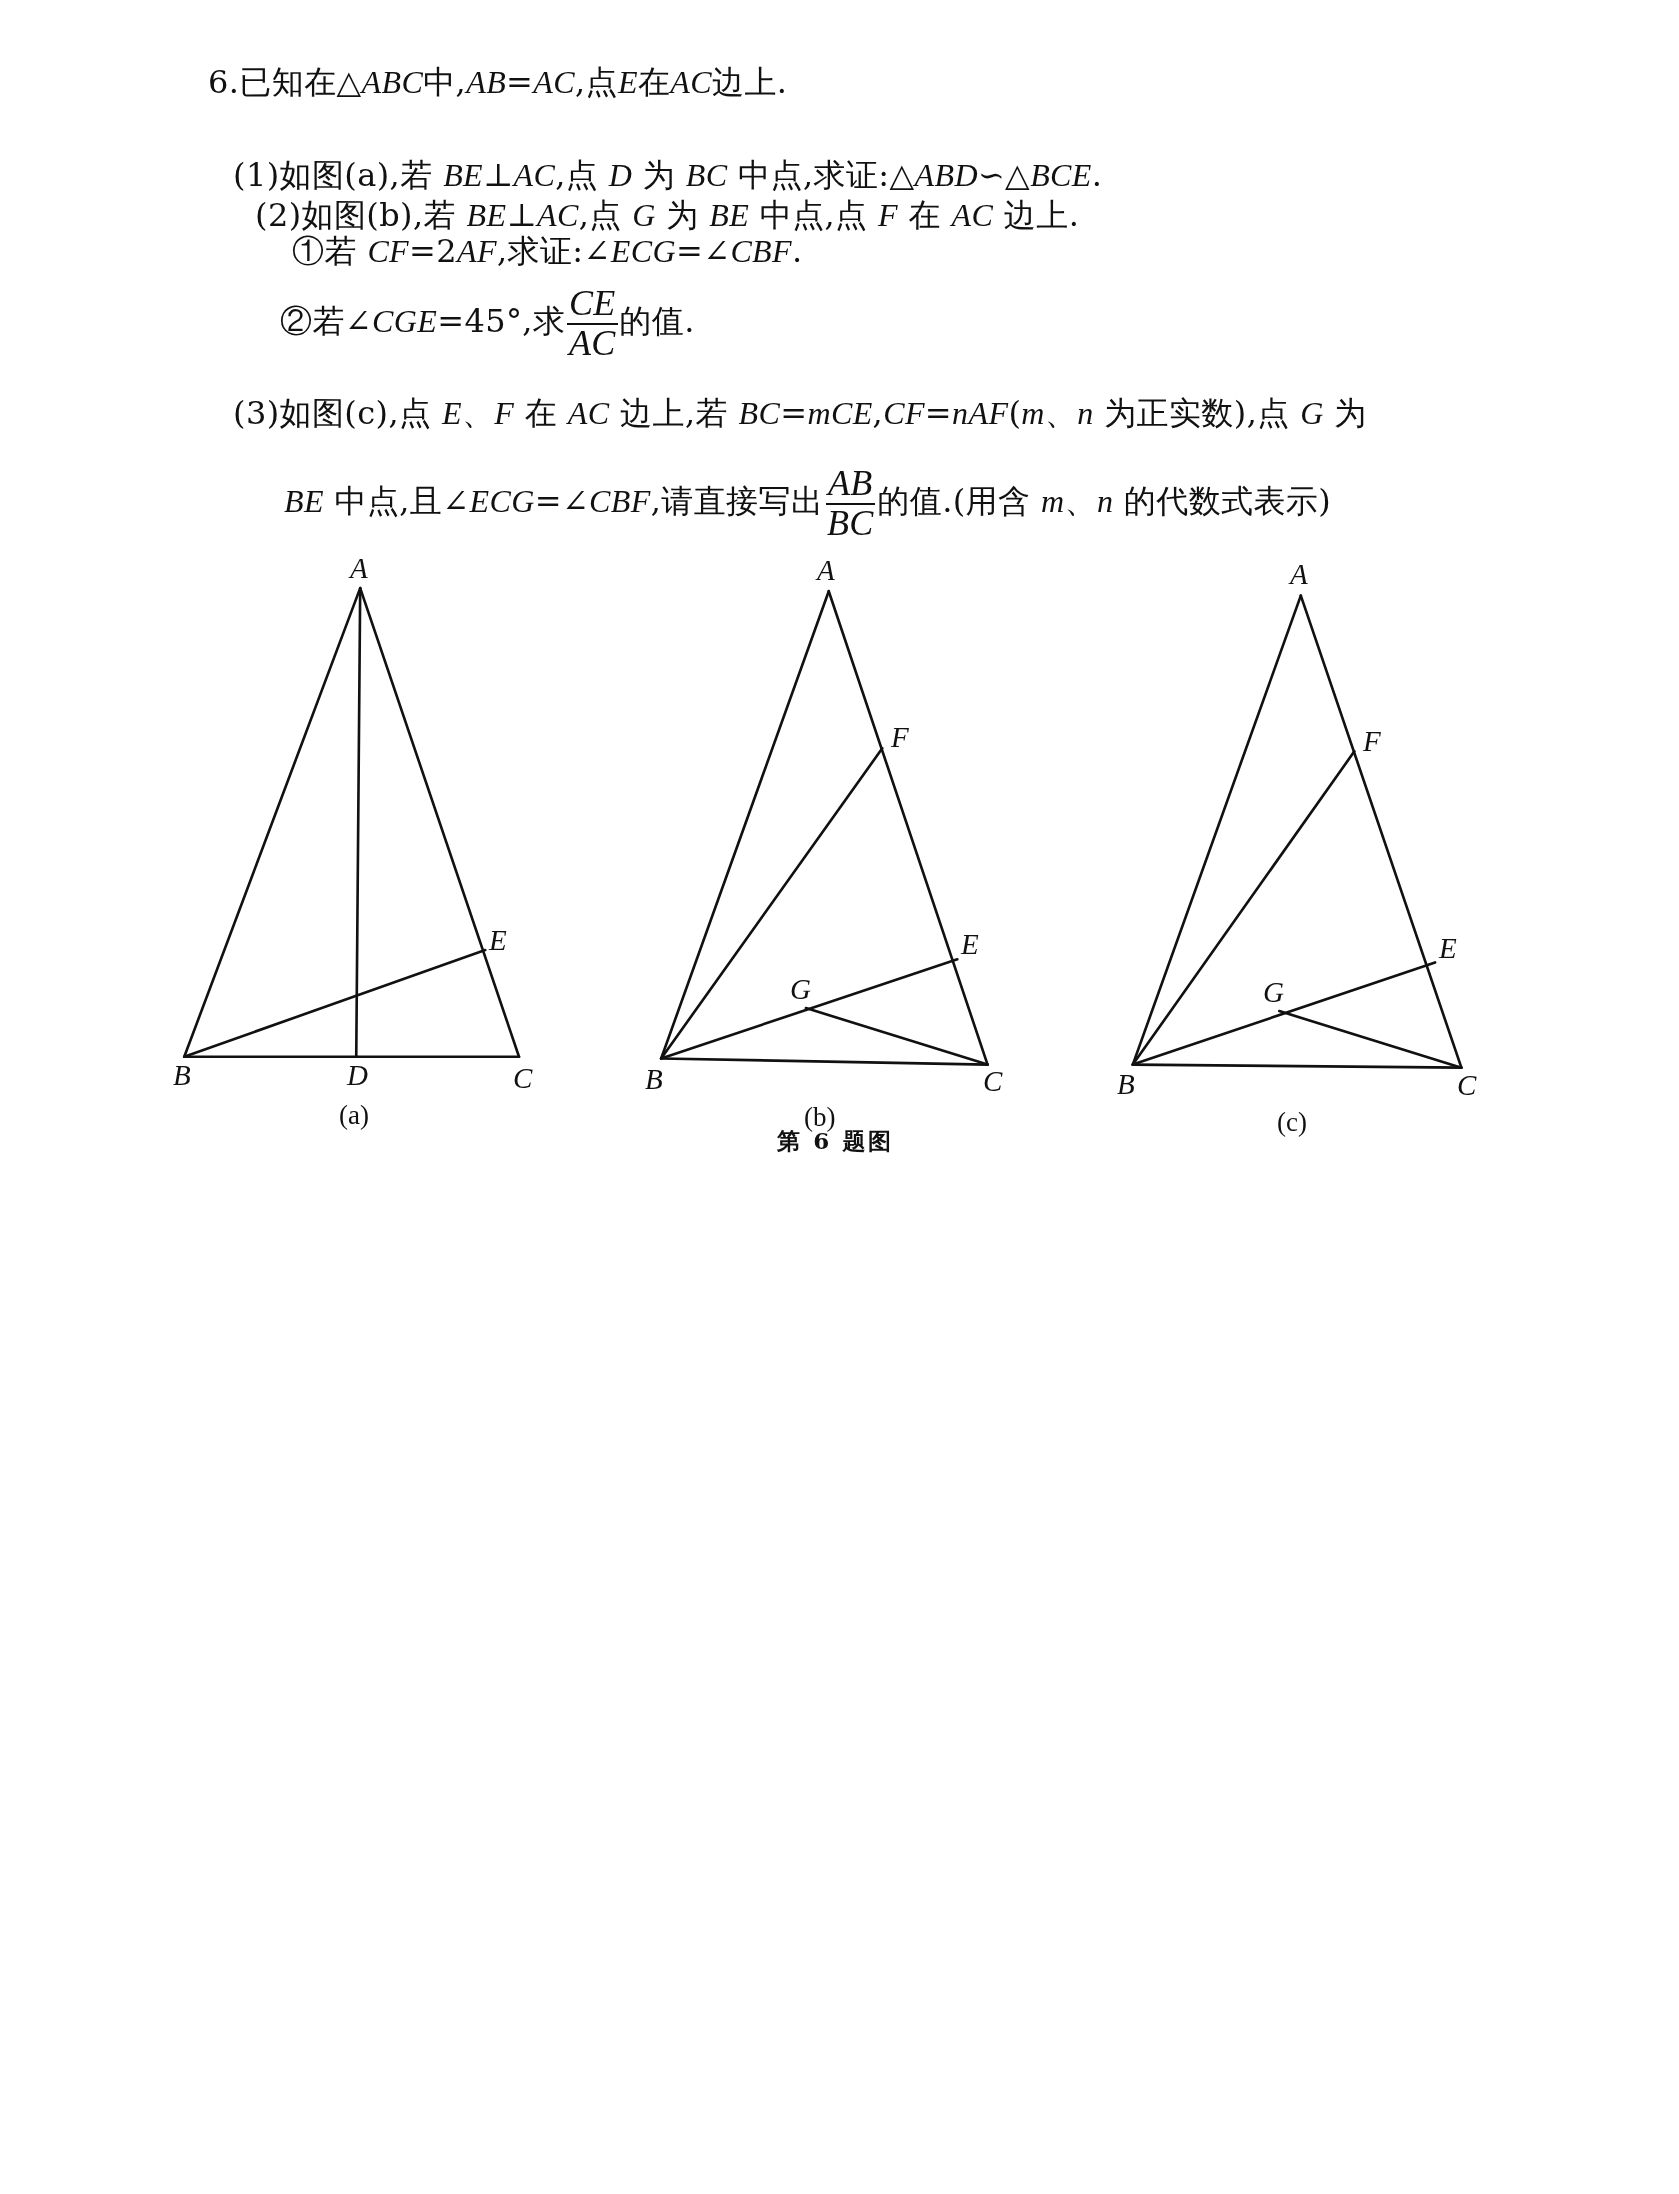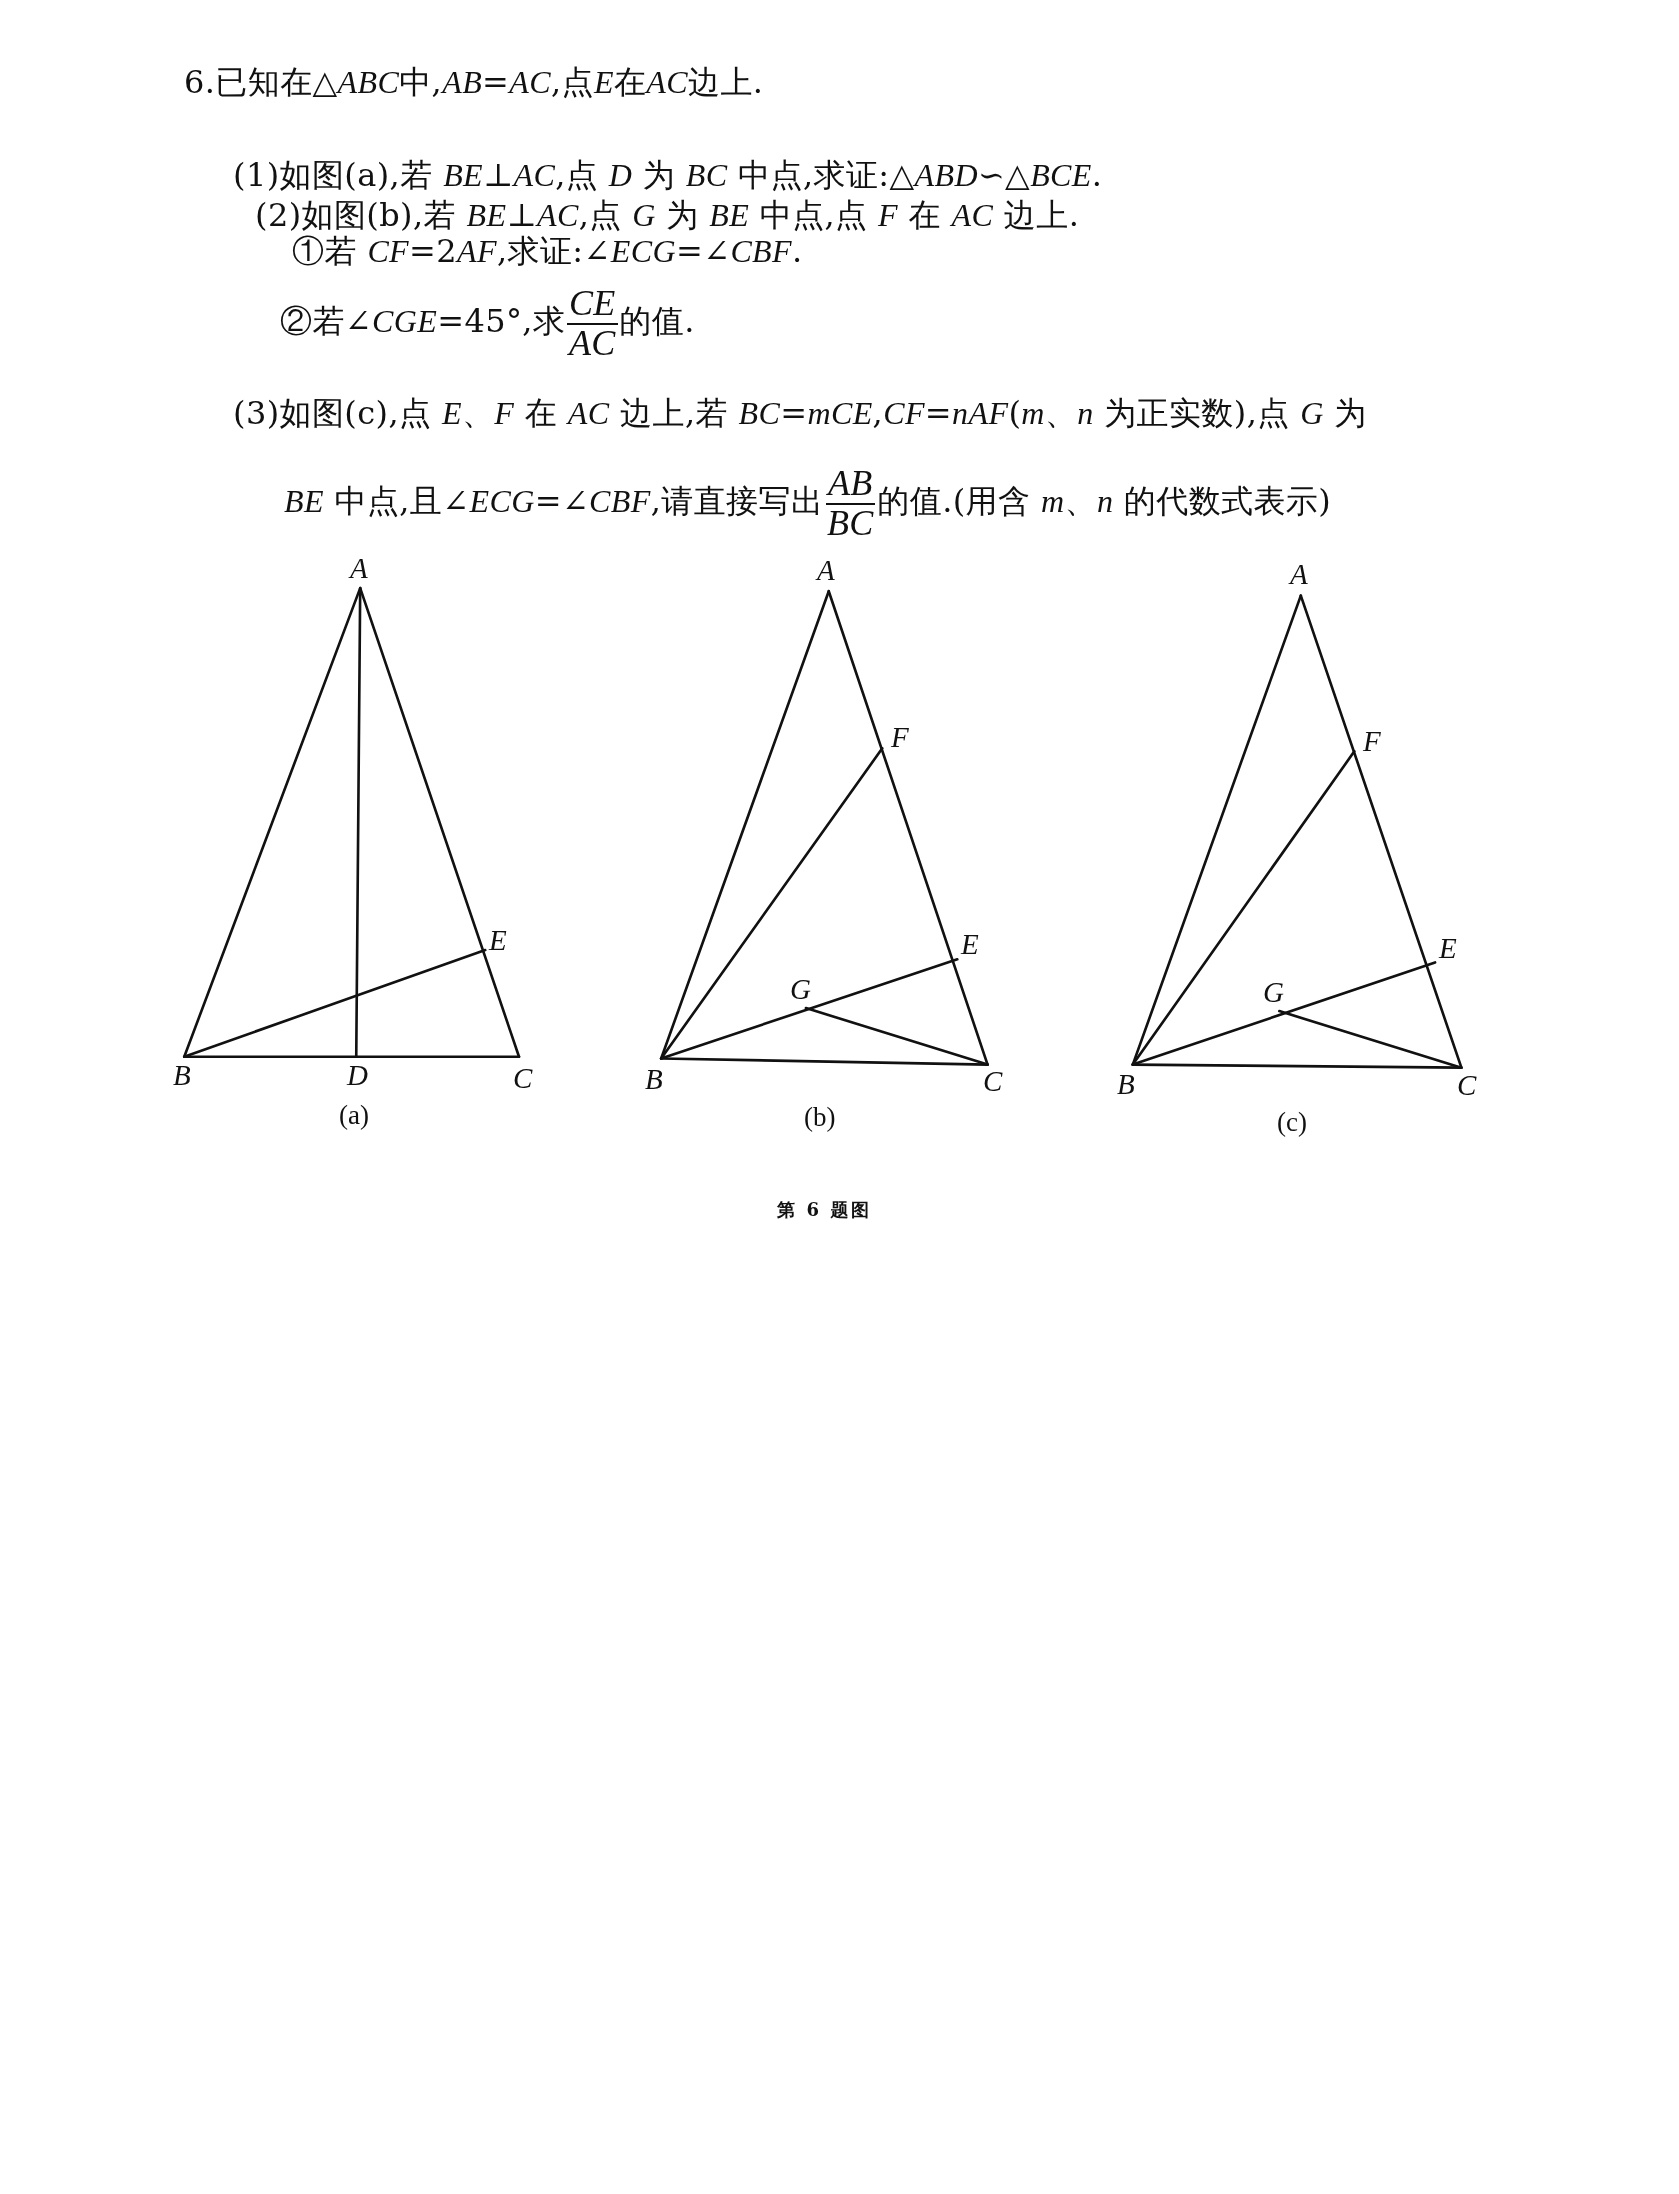--- a/index.html
+++ b/index.html
@@ -7,26 +7,26 @@
          font-family:"DejaVu Serif","Liberation Serif",serif; color:#111; }
   .line { position:absolute; font-size:32px; line-height:1; white-space:nowrap; letter-spacing:0.4px; }
   .it { font-style:italic; font-family:"Liberation Serif","DejaVu Serif",serif; }
   .frac { display:inline-flex; flex-direction:column; align-items:center; vertical-align:middle;
           font-size:36px; line-height:1.05; margin:0 1.8px; }
   .frac .num { border-bottom:2.2px solid #111; padding:0 1.8px; }
   .frac .den { padding:0 1.8px; }
   #figures { position:absolute; left:0; top:0; }
   .lbl { position:absolute; font-family:"Liberation Serif","DejaVu Serif",serif; font-style:italic; font-size:29px; line-height:1; }
   .cap { position:absolute; font-family:"Liberation Serif","DejaVu Serif",serif; font-size:27px; line-height:1; }
-  #fig-caption { position:absolute; left:777px; top:1198px; font-size:18px; font-weight:bold; letter-spacing:2.6px; }
+  #fig-caption { position:absolute; left:777px; top:1126px; font-size:23px; font-weight:bold; letter-spacing:2.6px; }
 </style>
 </head>
 <body>
 
-<div class="line" style="left:184px; top:66px;">
+<div class="line" style="left:208px; top:66px;">
   <span>6.</span><span>已知在△</span><span class="it">ABC</span><span>中,</span><span class="it">AB</span><span>=</span><span class="it">AC</span><span>,点</span><span class="it">E</span><span>在</span><span class="it">AC</span><span>边上.</span>
 </div>
 
 <div class="line" style="left:233px; top:127px;margin-top:32px;">
   <span>(1)如图(a),若 </span><span class="it">BE</span><span>⊥</span><span class="it">AC</span><span>,点 </span><span class="it">D</span><span> 为 </span><span class="it">BC</span><span> 中点,求证:△</span><span class="it">ABD</span><span>∽△</span><span class="it">BCE</span><span>.</span>
 </div>
 
 <div class="line" style="left:233px; top:199px;margin-left:22px;">
   <span>(2)如图(b),若 </span><span class="it">BE</span><span>⊥</span><span class="it">AC</span><span>,点 </span><span class="it">G</span><span> 为 </span><span class="it">BE</span><span> 中点,点 </span><span class="it">F</span><span> 在 </span><span class="it">AC</span><span> 边上.</span>
 </div>

